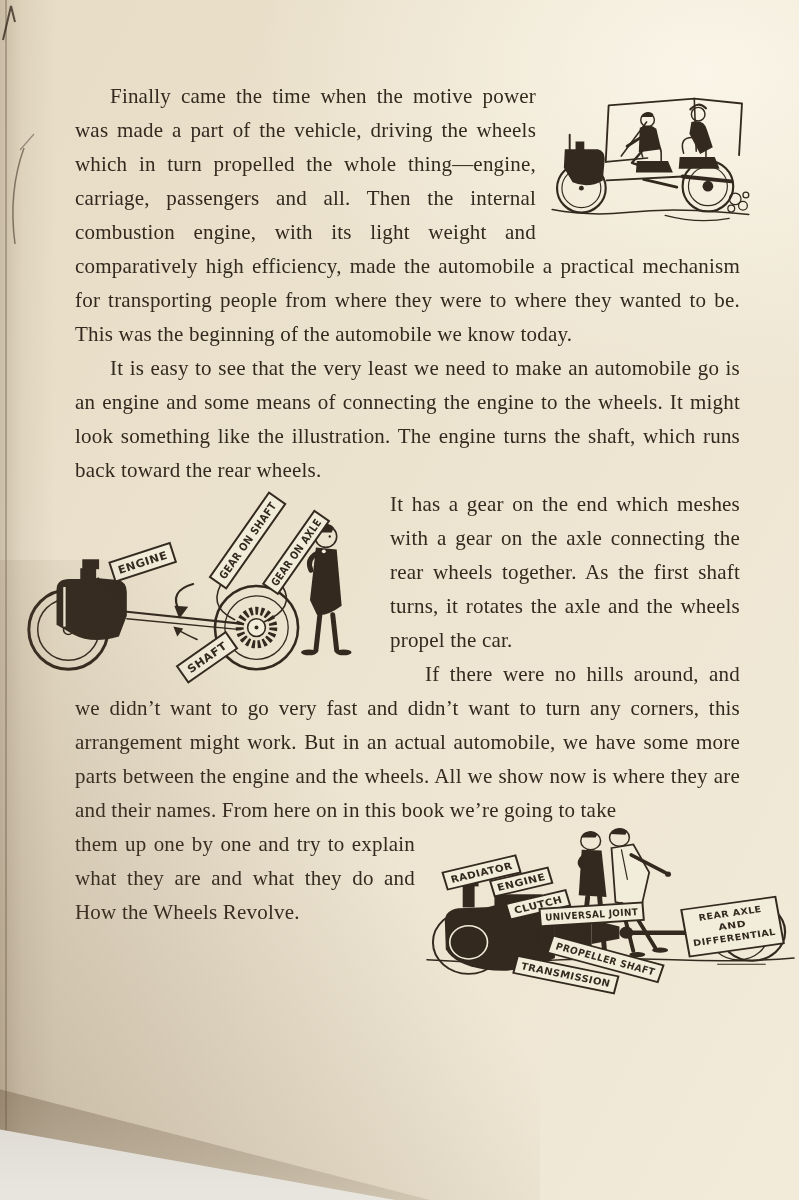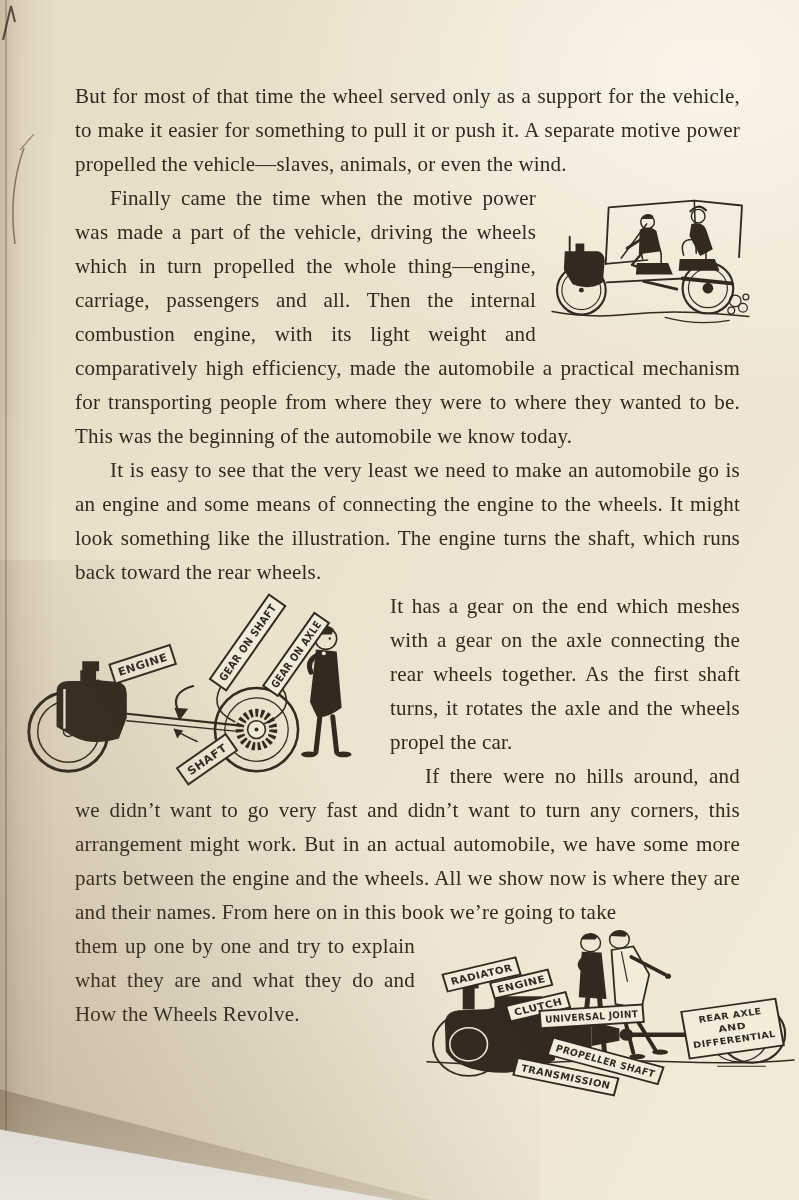--- a/index.html
+++ b/index.html
@@ -51,21 +51,20 @@
     pointer-events:none; }
   .top-marks { position:absolute; left:0; top:0; pointer-events:none; }
 </style>
 </head>
 <body>
 
 <div class="page">
 
   <div class="content">
 
-    <p class="para">But for most of that time the wheel served only as a support for the vehicle, to make it easier for something to pull it or push it. A separate motive power propelled the vehicle—slaves, animals, or even the wind.</p>
 
     <p class="para ind">
       <span class="fl-car" style="display:block;">
 
         <svg width="200" height="146" viewBox="0 0 205 150">
           <g class="ink" stroke-width="1.6">
             <path d="M2,128 Q40,135 78,131 T150,129 T204,133"></path>
             <path d="M118,134 q34,9 66,3" stroke-width="1.2"></path>
 
             <path d="M57,79 L60,21 L148,14 L197,19 L194,72" stroke-width="1.9"></path>

